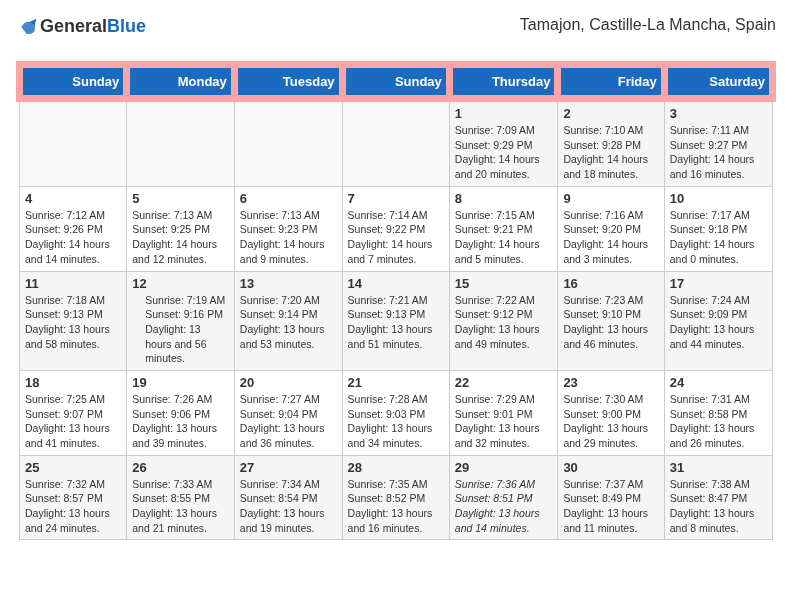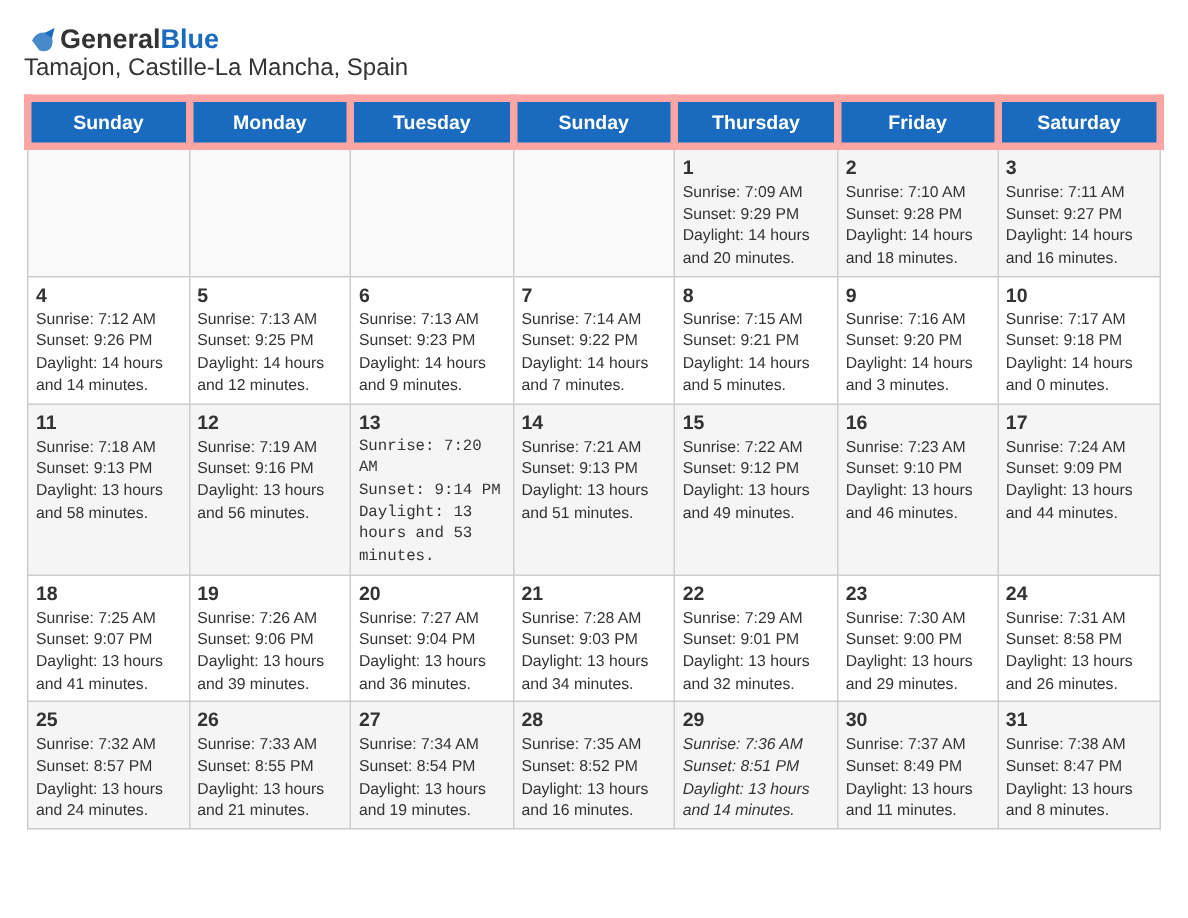--- a/index.html
+++ b/index.html
@@ -7,22 +7,21 @@
       font-family: Arial, sans-serif;
       background: #fff;
       width: 792px;
       min-height: 612px;
       padding: 16px;
     }
     .header-area {
       display: flex;
       align-items: flex-start;
       justify-content: space-between;
-      margin-bottom: 8px;
-      flex-direction: column;
+      margin-bottom: 24px;
     }
     .logo {
       display: flex;
       align-items: center;
       gap: 2px;
     }
     .logo-text-general {
       font-size: 18px;
       font-weight: bold;
       color: #333;
@@ -51,23 +50,23 @@
     }
     .calendar-table {
       width: 100%;
       border-collapse: collapse;
       font-size: 11px;
     }
     .calendar-table thead th {
       background: #1a6bbf;
       color: #fff;
       padding: 6px 4px;
-      text-align: center;
+      text-align: right;
       font-size: 13px;
-      border: 5px solid #fca5a5;
+      border: 7px solid #fca5a5;
     }
     .calendar-table tbody td {
       border: 1px solid #ccc;
       padding: 4px 5px;
       vertical-align: top;
       width: 113px;
       min-height: 80px;
       background: #fff;
     }
     .calendar-table tbody tr:nth-child(odd) td {
@@ -193,27 +192,27 @@
       </tr>
       <tr>
         <td>
           <span class="day-number">11</span>
           <div class="day-content" style="white-space: pre-line;">Sunrise: 7:18 AM
 Sunset: 9:13 PM
 Daylight: 13 hours and 58 minutes.</div>
         </td>
         <td>
           <span class="day-number">12</span>
-          <div class="day-content" style="white-space: pre-line;">Sunrise: 7:19 AM
+          <div class="day-content" style="white-space: pre-line; margin-left: 13px;">Sunrise: 7:19 AM
 Sunset: 9:16 PM
 Daylight: 13 hours and 56 minutes.</div>
         </td>
         <td>
           <span class="day-number">13</span>
-          <div class="day-content" style="white-space: pre-line; font-family: Liberation Mono, monospace;">Sunrise: 7:20 AM
+          <div class="day-content" style="white-space: pre-line;">Sunrise: 7:20 AM
 Sunset: 9:14 PM
 Daylight: 13 hours and 53 minutes.</div>
         </td>
         <td>
           <span class="day-number">14</span>
           <div class="day-content" style="white-space: pre-line;">Sunrise: 7:21 AM
 Sunset: 9:13 PM
 Daylight: 13 hours and 51 minutes.</div>
         </td>
         <td>

